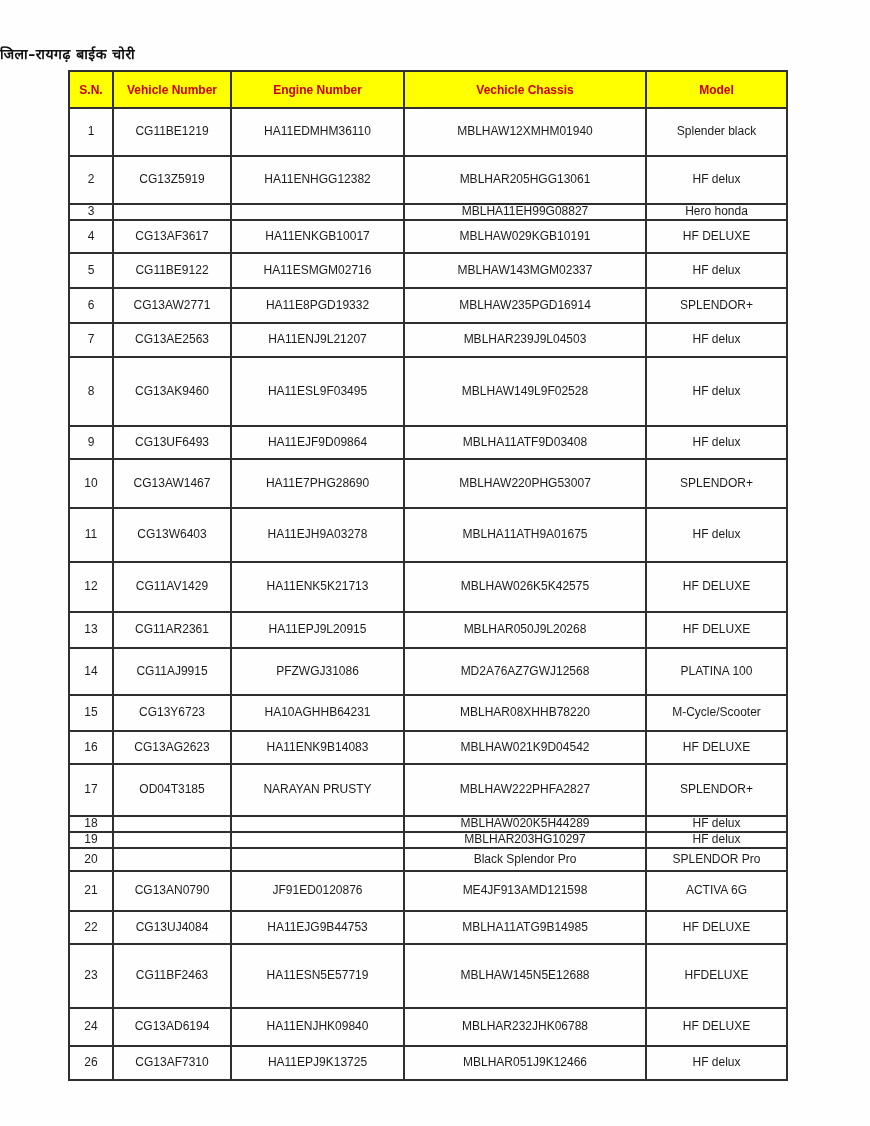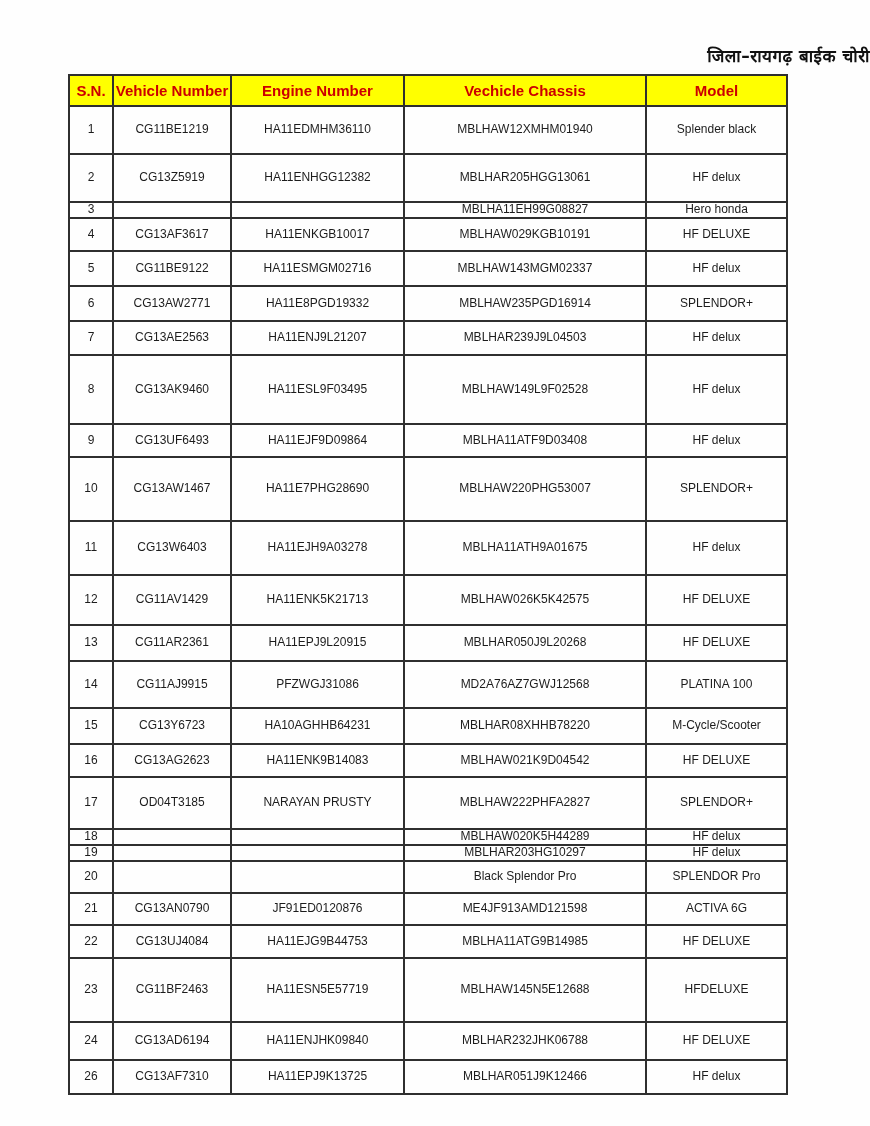--- a/index.html
+++ b/index.html
@@ -12,46 +12,46 @@
   * { margin: 0; padding: 0; box-sizing: border-box; }
   html, body {
     width: 870px;
     background: var(--page-bg);
     font-family: "Liberation Sans", sans-serif;
     color: var(--text-color);
   }
   body { height: 1126px; overflow: hidden; }
   .doc-title {
     margin-top: 44px;
-    text-align: right;
+    text-align: left;
     font-family: "DejaVu Sans", sans-serif;
     font-weight: bold;
-    font-size: 17px;
+    font-size: 14px;
     letter-spacing: 0.5px;
     color: #111;
   }
   table.vehicle-table {
     border-collapse: collapse;
     table-layout: fixed;
     margin: 7px 0 0 68px;
     width: 718px;
   }
   .vehicle-table th, .vehicle-table td {
     border: 2px solid var(--border-color);
     text-align: center;
     vertical-align: middle;
     overflow: hidden;
     white-space: nowrap;
   }
   .vehicle-table thead th {
     background: var(--header-bg);
     color: var(--header-text);
-    font-size: 15px;
+    font-size: 12px;
     font-weight: bold;
-    height: 31px;
+    height: 37px;
     line-height: 1;
   }
   .vehicle-table td {
     font-size: 12px;
     line-height: 1.1;
     color: var(--text-color);
   }
   col.c-sn      { width: 44px; }
   col.c-vnum    { width: 118px; }
   col.c-engine  { width: 173px; }
@@ -146,21 +146,21 @@
   </tr>
 
   <tr style="height: 33px;">
     <td>9</td>
     <td>CG13UF6493</td>
     <td>HA11EJF9D09864</td>
     <td>MBLHA11ATF9D03408</td>
     <td>HF delux</td>
   </tr>
 
-  <tr style="height: 64px;">
+  <tr style="height: 49px;">
     <td>10</td>
     <td>CG13AW1467</td>
     <td>HA11E7PHG28690</td>
     <td>MBLHAW220PHG53007</td>
     <td>SPLENDOR+</td>
   </tr>
 
   <tr style="height: 54px;">
     <td>11</td>
     <td>CG13W6403</td>
@@ -226,29 +226,29 @@
   </tr>
 
   <tr style="height: 16px;">
     <td>19</td>
     <td></td>
     <td></td>
     <td>MBLHAR203HG10297</td>
     <td>HF delux</td>
   </tr>
 
-  <tr style="height: 32px;">
+  <tr style="height: 23px;">
     <td>20</td>
     <td></td>
     <td></td>
     <td>Black Splendor Pro</td>
     <td>SPLENDOR Pro</td>
   </tr>
 
-  <tr style="height: 32px; border-radius: 8px;">
+  <tr style="height: 40px; border-radius: 8px;">
     <td>21</td>
     <td>CG13AN0790</td>
     <td>JF91ED0120876</td>
     <td>ME4JF913AMD121598</td>
     <td>ACTIVA 6G</td>
   </tr>
 
   <tr style="height: 33px;">
     <td>22</td>
     <td>CG13UJ4084</td>

